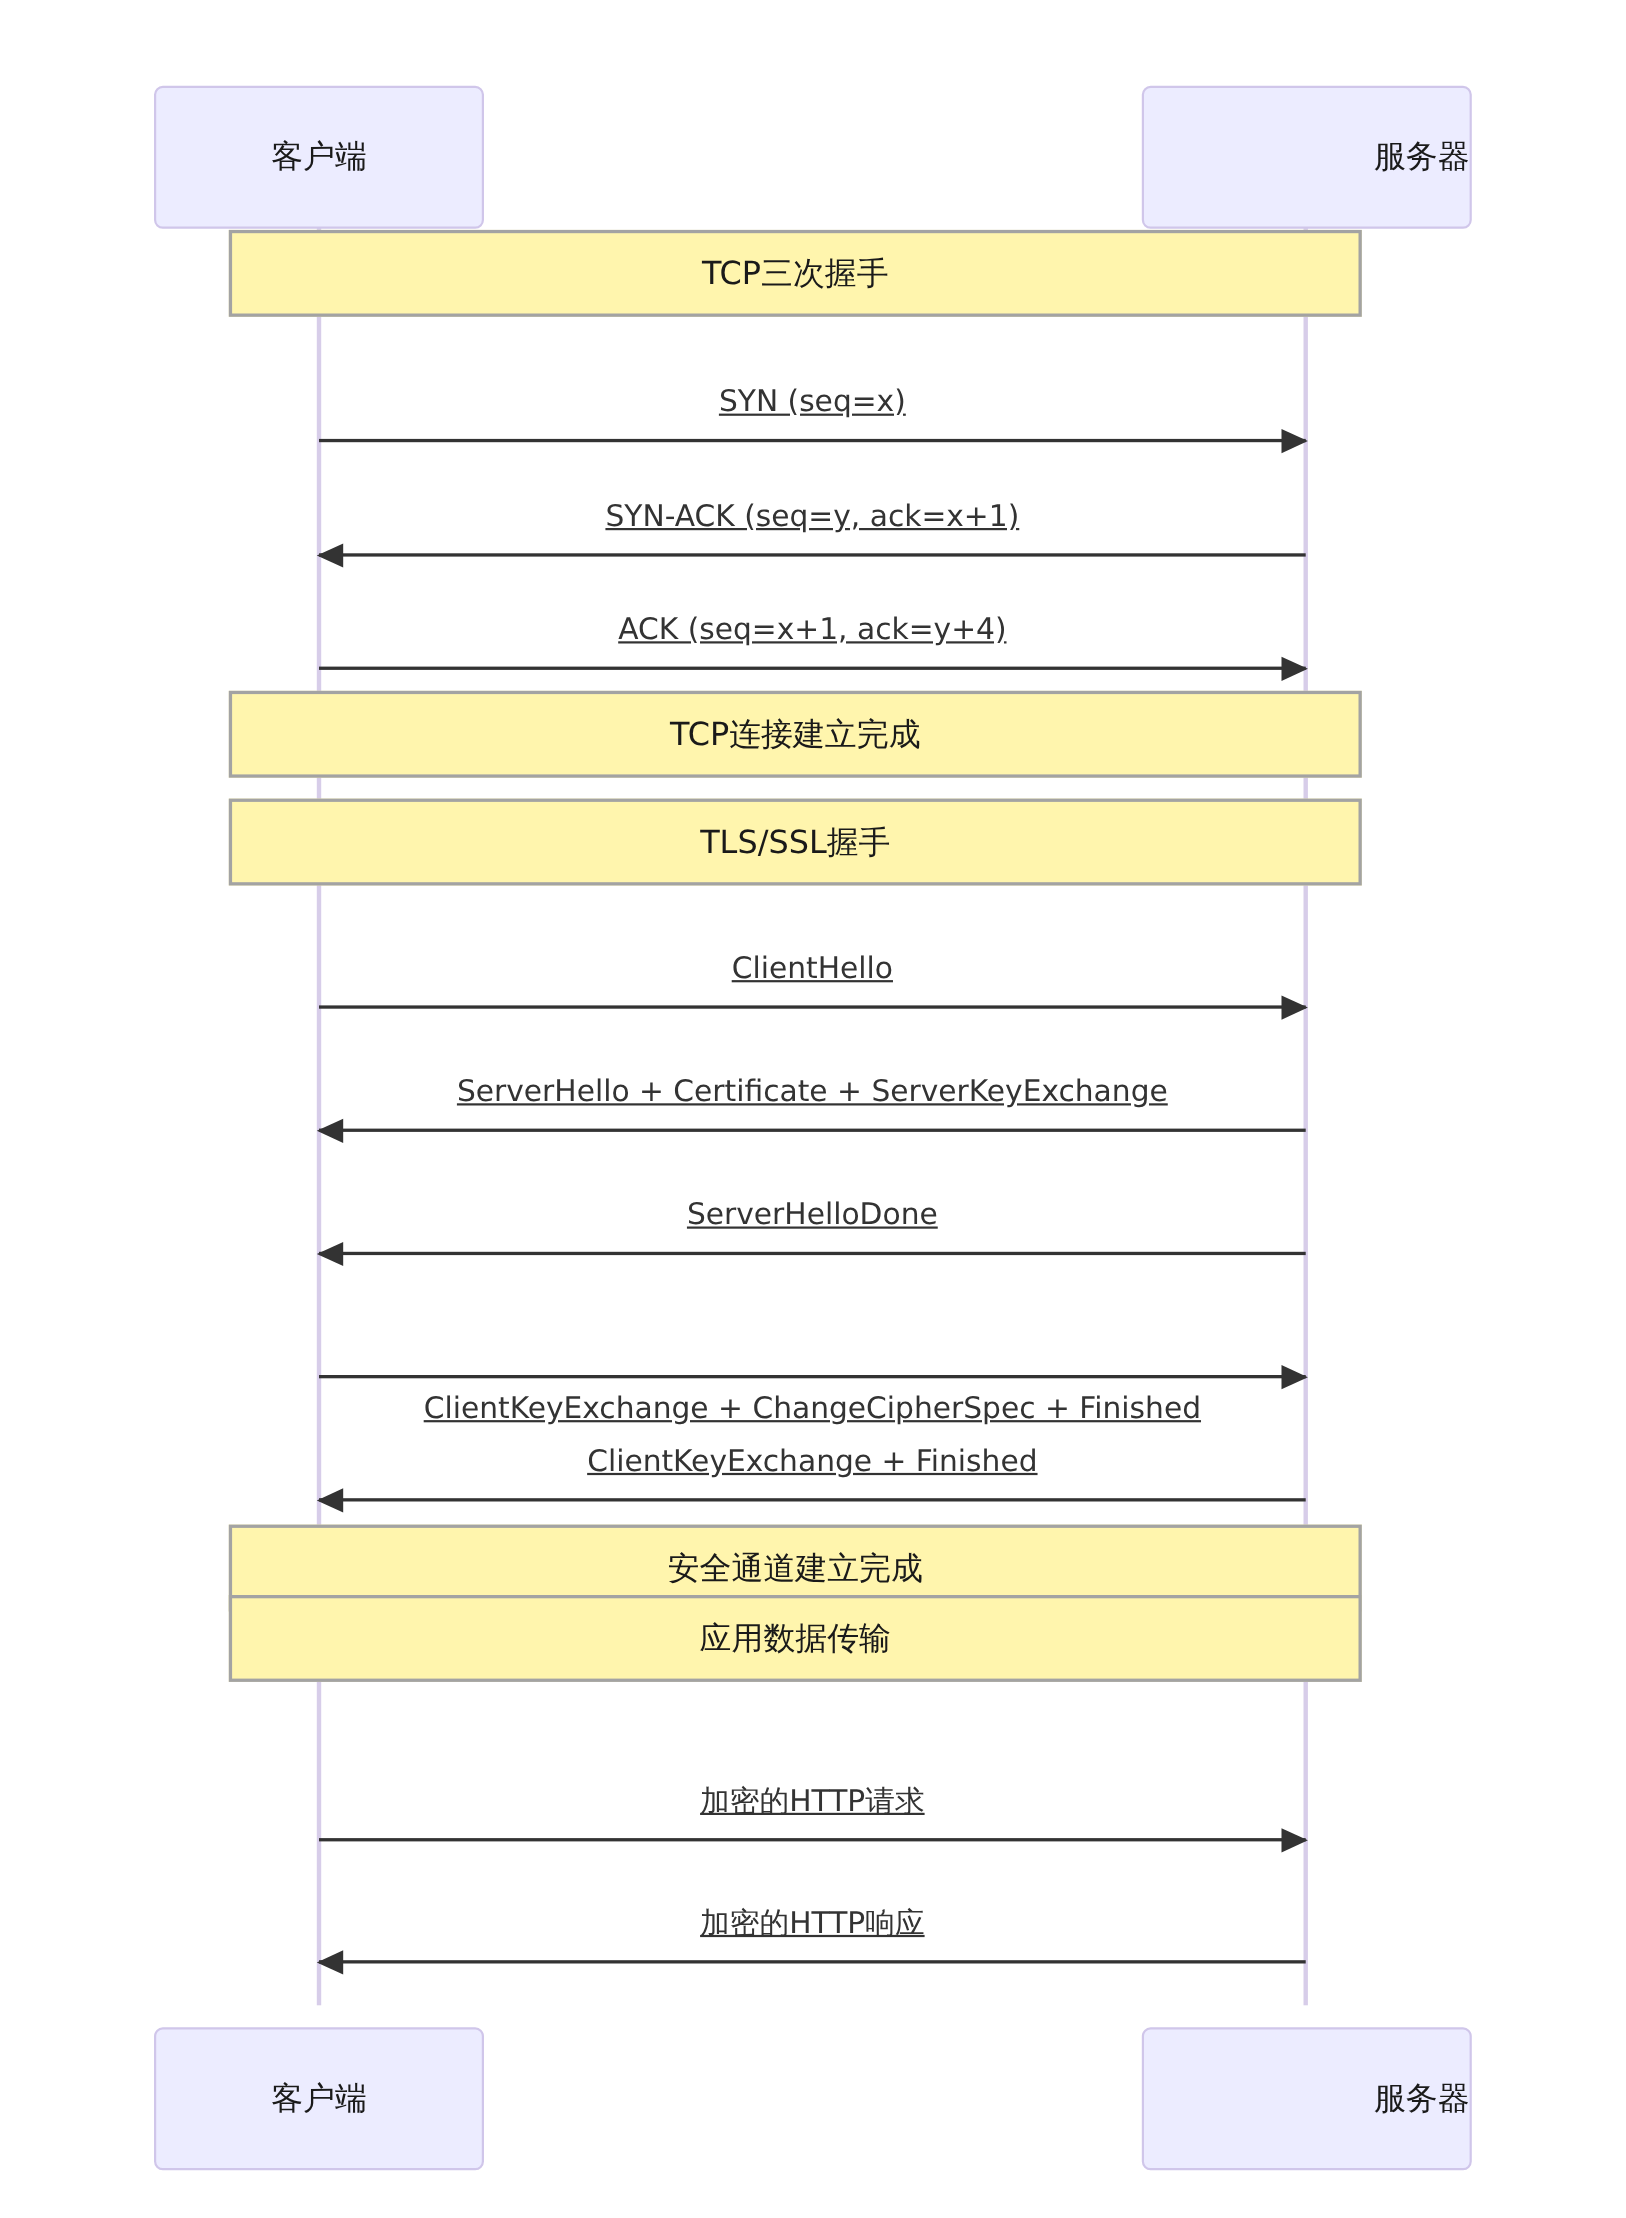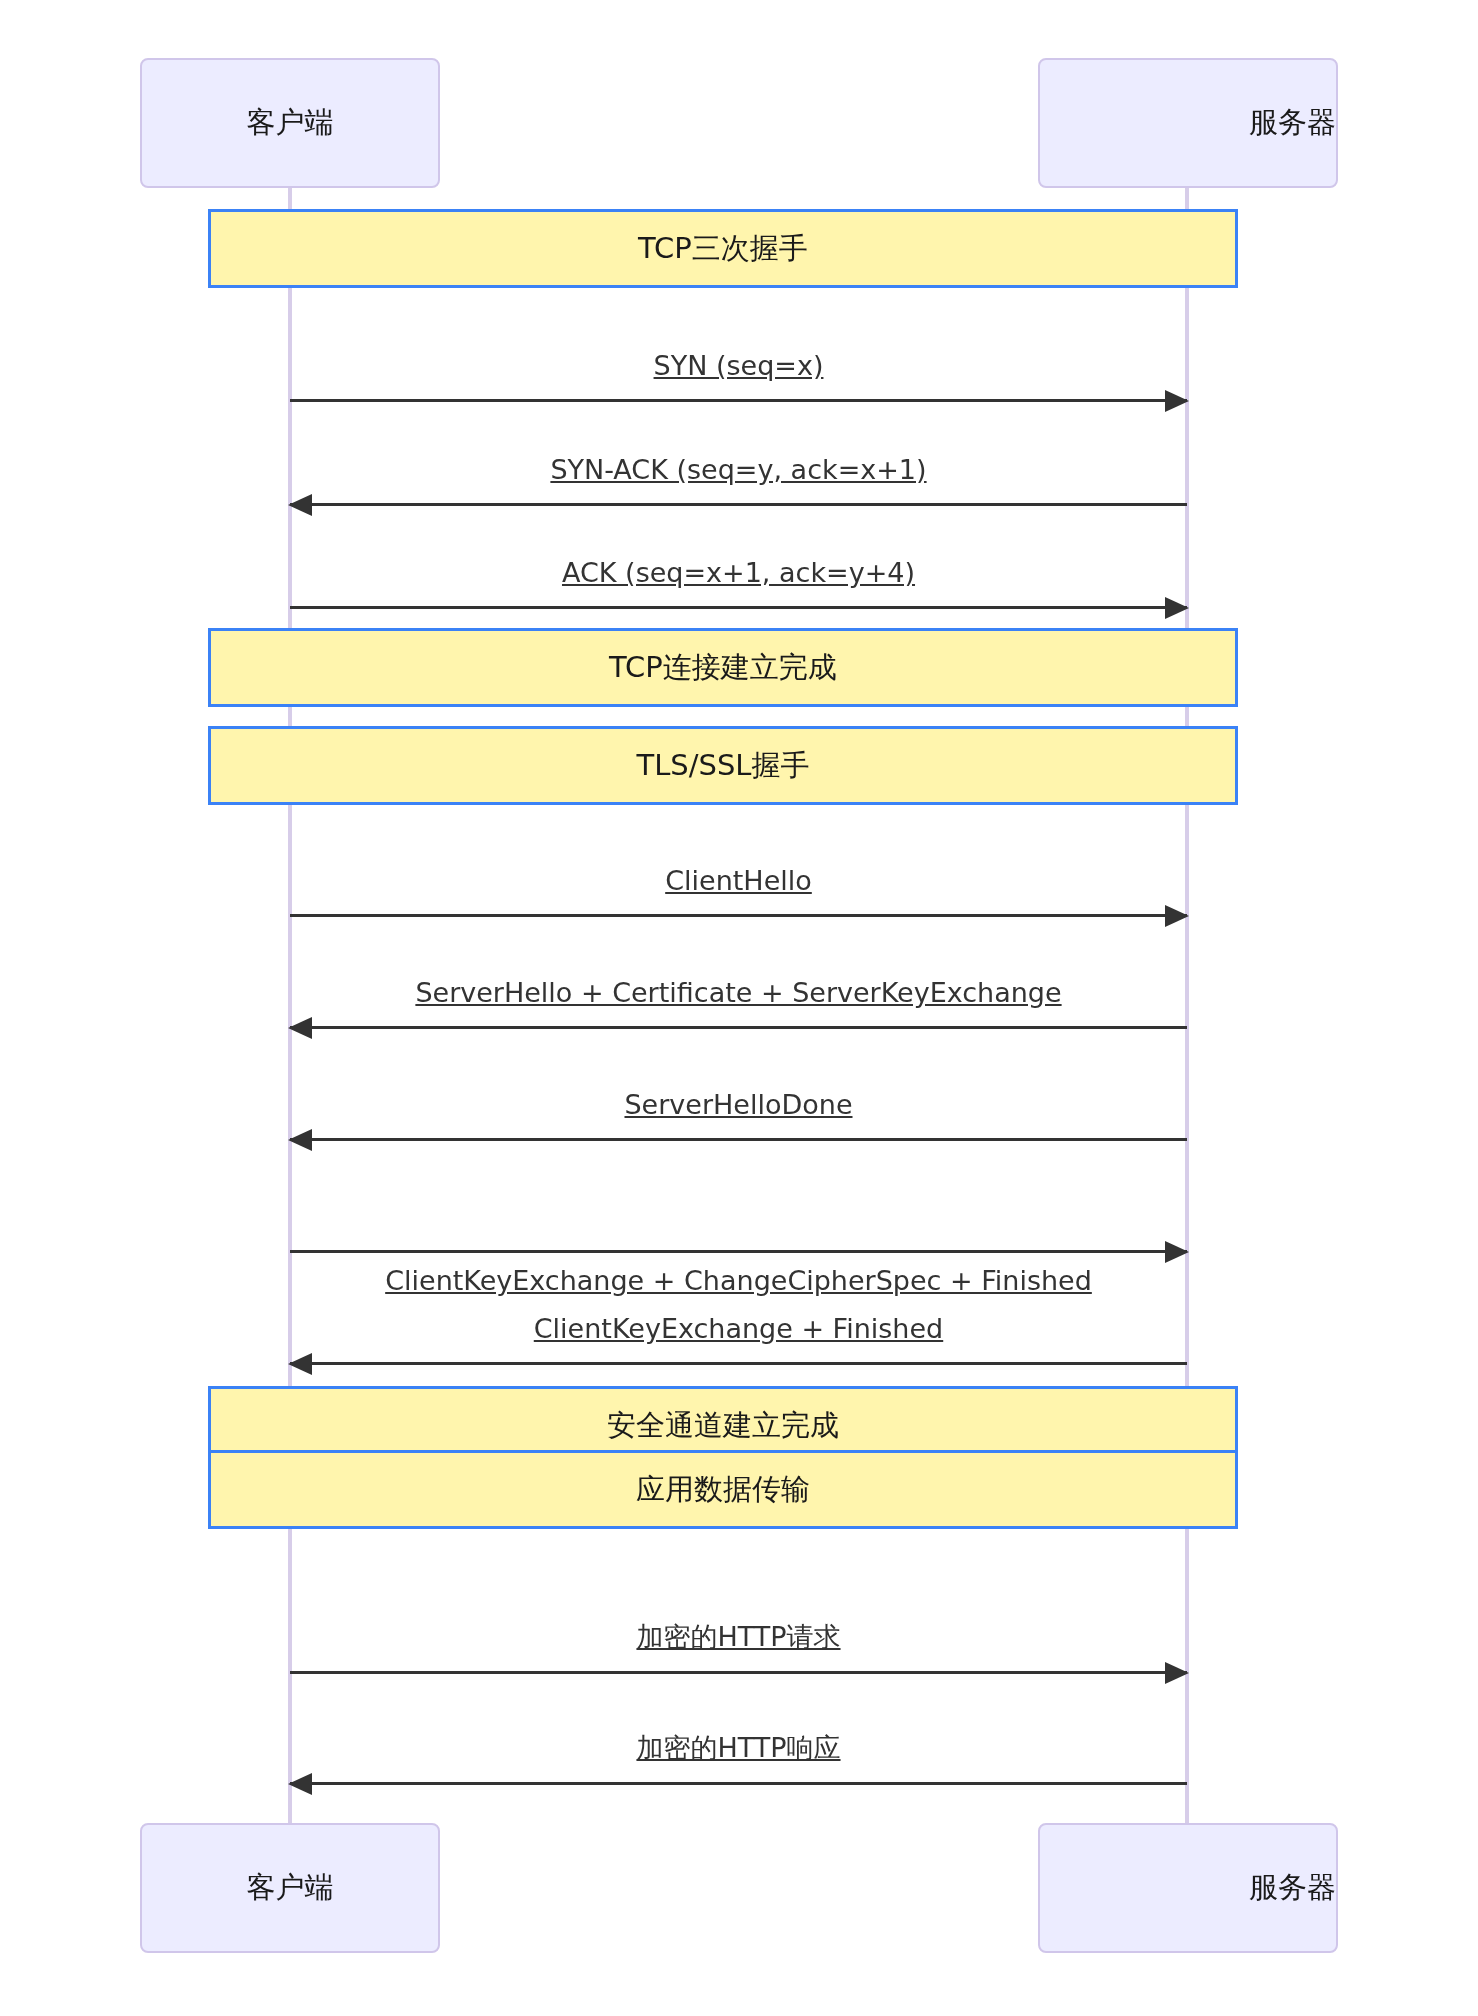--- a/index.html
+++ b/index.html
@@ -32,33 +32,34 @@
     box-sizing: border-box;
     background: #ececff;
     border: 2px solid #d0c6ea;
     border-radius: 8px;
     display: flex;
     align-items: center;
     justify-content: center;
     font-size: 29px;
     color: #1a1a1a;
     z-index: 4;
+    margin-top: 20px;
   }
   .actor.top { top: 58px; }
   .actor.bottom { top: 1823px; }
   .actor.client { left: 140px; }
   .actor.server { left: 1038px; justify-content: flex-end; }
   .note {
     position: absolute;
     left: 208px;
     width: 1030px;
     height: 79px;
     box-sizing: border-box;
     background: #fff5ad;
-    border: 3px solid #3b82f6;
+    border: 3px solid #a3a3a3;
     display: flex;
     align-items: center;
     justify-content: center;
     font-size: 29px;
     color: #1a1a1a;
     z-index: 2;
   }
   .msg-label {
     position: absolute;
     left: 290px;

